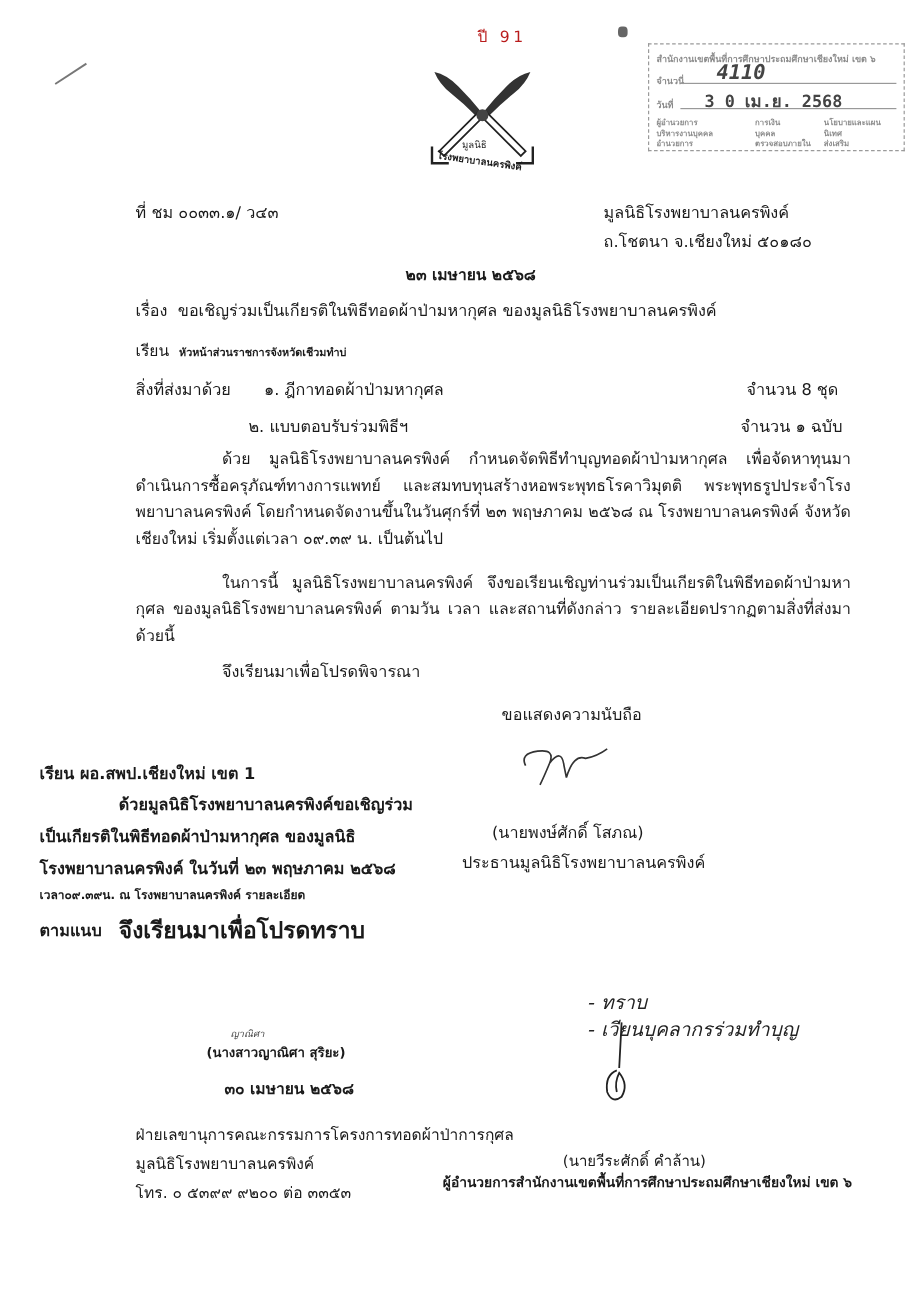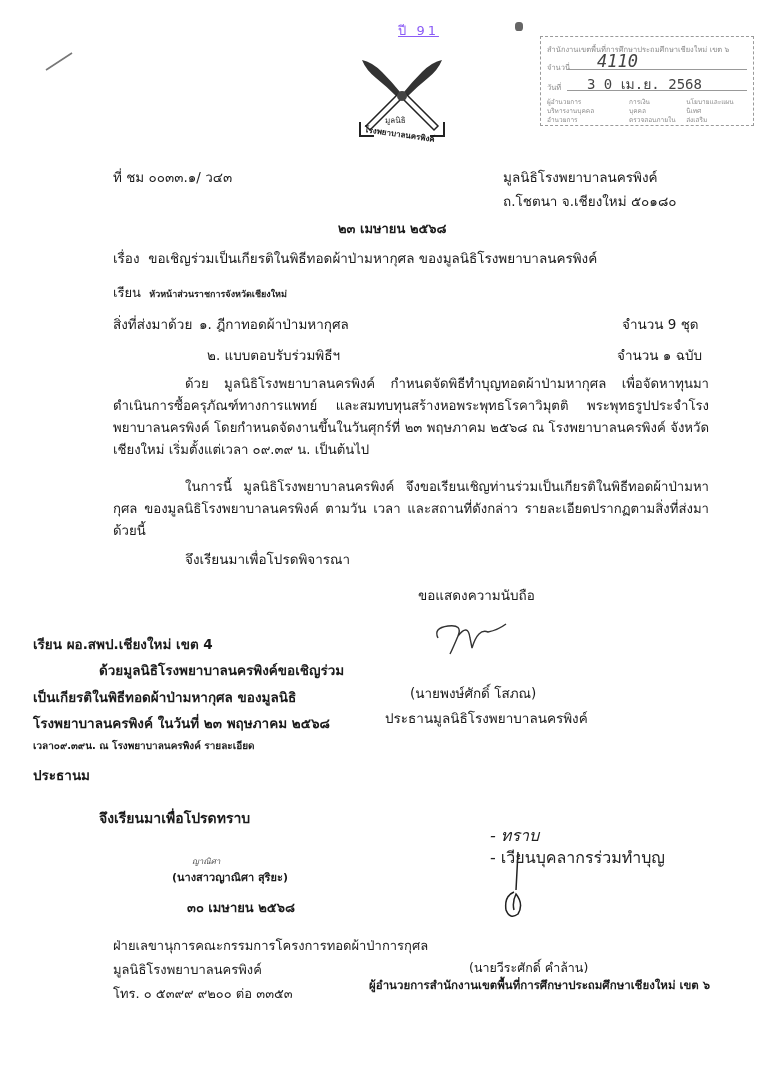--- a/index.html
+++ b/index.html
@@ -5,25 +5,25 @@
   html, body { margin:0; padding:0; }
   body {
     width:768px; height:1085px; position:relative; overflow:hidden;
     background:#ffffff; color:#1a1a1a;
     font-family:"DejaVu Sans","Liberation Sans",sans-serif;
   }
   .abs { position:absolute; white-space:nowrap; }
   .t14 { font-size:13.5px; }
   .t13 { font-size:13px; }
   .bold { font-weight:bold; }
-  .faint { color:#8b5cf6;text-decoration:underline; }
+  .faint { color:#b91c1c; }
   .para { position:absolute; font-size:13.2px; line-height:22px; white-space:normal; text-align:justify; }
   .stamp {
     position:absolute; left:540px; top:36px; width:212px; height:88px;
-    border:1.5px dashed #9a9a9a; font-size:7.5px; color:#8a8a8a;
+    border:1.5px dashed #9a9a9a; font-size:7.5px; color:#8a8a8a;font-weight:bold;
   }
   .stamp .row { position:absolute; left:6px; white-space:nowrap; }
   .stamp .hand { position:absolute; color:#444; font-family:"DejaVu Sans Mono",monospace; }
   .sig { position:absolute; }
 </style>
 </head>
 <body>
 
 <svg class="abs" style="left:44px;top:50px" width="32" height="22">
   <line x1="2" y1="20" x2="28" y2="3" stroke="#777" stroke-width="1.6"></line>
@@ -78,56 +78,56 @@
 <div class="abs t14" style="left:503px;top:166px">มูลนิธิโรงพยาบาลนครพิงค์</div>
 <div class="abs t14" style="left:503px;top:190px">ถ.โชตนา จ.เชียงใหม่ ๕๐๑๘๐</div>
 <div class="abs t13 bold" style="left:338px;top:218px">๒๓ เมษายน ๒๕๖๘</div>
 
 <div class="abs t14" style="left:113px;top:247px">
   <span>เรื่อง</span>&nbsp;
   <span>ขอเชิญร่วมเป็นเกียรติในพิธีทอดผ้าป่ามหากุศล ของมูลนิธิโรงพยาบาลนครพิงค์</span>
 </div>
 <div class="abs" style="left:113px;top:282px;font-size:13px">
   <span>เรียน</span>&nbsp;
-  <span style="font-size:9px;font-weight:bold">หัวหน้าส่วนราชการจังหวัดเชียงใหม่</span>
+  <span style="font-size:9px;font-weight:bold">หัวหน้าส่วนราชการจังหวัดเชีวมทำบ่</span>
 </div>
 
 <div class="abs t14" style="left:113px;top:313px">สิ่งที่ส่งมาด้วย</div>
-<div class="abs t14" style="left:199px;top:313px">๑. ฎีกาทอดผ้าป่ามหากุศล</div>
-<div class="abs t14" style="left:622px;top:313px">จำนวน 9 ชุด</div>
+<div class="abs t14" style="left:220px;top:313px">๑. ฎีกาทอดผ้าป่ามหากุศล</div>
+<div class="abs t14" style="left:622px;top:313px">จำนวน 8 ชุด</div>
 <div class="abs t14" style="left:207px;top:344px">๒. แบบตอบรับร่วมพิธีฯ</div>
 <div class="abs t14" style="left:617px;top:344px">จำนวน ๑ ฉบับ</div>
 
 <div class="para" style="left:113px;top:373px;width:596px;text-indent:72px">ด้วย มูลนิธิโรงพยาบาลนครพิงค์ กำหนดจัดพิธีทำบุญทอดผ้าป่ามหากุศล เพื่อจัดหาทุนมาดำเนินการซื้อครุภัณฑ์ทางการแพทย์ และสมทบทุนสร้างหอพระพุทธโรคาวิมุตติ พระพุทธรูปประจำโรงพยาบาลนครพิงค์ โดยกำหนดจัดงานขึ้นในวันศุกร์ที่ ๒๓ พฤษภาคม ๒๕๖๘ ณ โรงพยาบาลนครพิงค์ จังหวัดเชียงใหม่ เริ่มตั้งแต่เวลา ๐๙.๓๙ น. เป็นต้นไป</div>
 <div class="para" style="left:113px;top:476px;width:596px;text-indent:72px">ในการนี้ มูลนิธิโรงพยาบาลนครพิงค์ จึงขอเรียนเชิญท่านร่วมเป็นเกียรติในพิธีทอดผ้าป่ามหากุศล ของมูลนิธิโรงพยาบาลนครพิงค์ ตามวัน เวลา และสถานที่ดังกล่าว รายละเอียดปรากฏตามสิ่งที่ส่งมาด้วยนี้</div>
 
 <div class="abs t14" style="left:185px;top:548px">จึงเรียนมาเพื่อโปรดพิจารณา</div>
 <div class="abs t14" style="left:418px;top:584px">ขอแสดงความนับถือ</div>
 
 <svg class="sig" style="left:428px;top:618px" width="80" height="40" viewBox="0 0 80 40">
   <path d="M10 20 Q5 10 20 8 Q35 6 30 18 Q25 30 22 36 M30 18 Q40 5 42 20 L44 30 Q50 10 60 14 Q70 12 78 6" fill="none" stroke="#333" stroke-width="1.4"></path>
 </svg>
 <div class="abs t14" style="left:410px;top:682px">(นายพงษ์ศักดิ์ โสภณ)</div>
 <div class="abs t14" style="left:385px;top:707px">ประธานมูลนิธิโรงพยาบาลนครพิงค์</div>
 
-<div class="abs bold" style="left:33px;top:633px;font-size:13.5px">เรียน ผอ.สพป.เชียงใหม่ เขต 4</div>
+<div class="abs bold" style="left:33px;top:633px;font-size:13.5px">เรียน ผอ.สพป.เชียงใหม่ เขต 1</div>
 <div class="abs bold" style="left:99px;top:659px;font-size:13.5px">ด้วยมูลนิธิโรงพยาบาลนครพิงค์ขอเชิญร่วม</div>
 <div class="abs bold" style="left:33px;top:686px;font-size:13.5px">เป็นเกียรติในพิธีทอดผ้าป่ามหากุศล ของมูลนิธิ</div>
 <div class="abs bold" style="left:33px;top:712px;font-size:13.5px">โรงพยาบาลนครพิงค์ ในวันที่ ๒๓ พฤษภาคม ๒๕๖๘</div>
 <div class="abs bold" style="left:33px;top:738px;font-size:10px">เวลา๐๙.๓๙น. ณ โรงพยาบาลนครพิงค์  รายละเอียด</div>
-<div class="abs bold" style="left:33px;top:764px;font-size:13.5px">ประธานม</div>
-<div class="abs bold" style="left:99px;top:807px;font-size:14px">จึงเรียนมาเพื่อโปรดทราบ</div>
+<div class="abs bold" style="left:33px;top:764px;font-size:13.5px">ตามแนบ</div>
+<div class="abs bold" style="left:99px;top:760px;font-size:19px">จึงเรียนมาเพื่อโปรดทราบ</div>
 
 <div class="abs" style="left:192px;top:855px;font-size:8px;font-style:italic;color:#444">ญาณิศา</div>
 <div class="abs bold" style="left:172px;top:868px;font-size:11px">(นางสาวญาณิศา สุริยะ)</div>
 <div class="abs bold" style="left:187px;top:897px;font-size:13px">๓๐ เมษายน ๒๕๖๘</div>
 
 <div class="abs t13" style="left:113px;top:935px">ฝ่ายเลขานุการคณะกรรมการโครงการทอดผ้าป่าการกุศล</div>
 <div class="abs t13" style="left:113px;top:959px">มูลนิธิโรงพยาบาลนครพิงค์</div>
 <div class="abs t13" style="left:113px;top:983px">โทร. ๐ ๕๓๙๙ ๙๒๐๐ ต่อ ๓๓๕๓</div>
 
 <div class="abs" style="left:490px;top:823px;font-size:16px;font-style:italic;color:#222">- ทราบ</div>
-<div class="abs" style="left:490px;top:845px;font-size:16px;color:#222">- เวียนบุคลากรร่วมทำบุญ</div>
+<div class="abs" style="left:490px;top:845px;font-size:16px;font-style:italic;color:#222">- เวียนบุคลากรร่วมทำบุญ</div>
 <svg class="sig" style="left:500px;top:850px" width="30" height="70" viewBox="0 0 30 70">
   <path d="M18 2 L16 40 M14 42 Q4 46 6 60 Q10 70 18 64 Q24 54 16 44 Q12 52 14 60" fill="none" stroke="#222" stroke-width="1.5"></path>
 </svg>
 <div class="abs" style="left:469px;top:958px;font-size:12.5px">(นายวีระศักดิ์  คำล้าน)</div>
 <div class="abs bold" style="left:369px;top:976px;font-size:11.5px">ผู้อำนวยการสำนักงานเขตพื้นที่การศึกษาประถมศึกษาเชียงใหม่ เขต ๖</div>
 
 </body></html>

